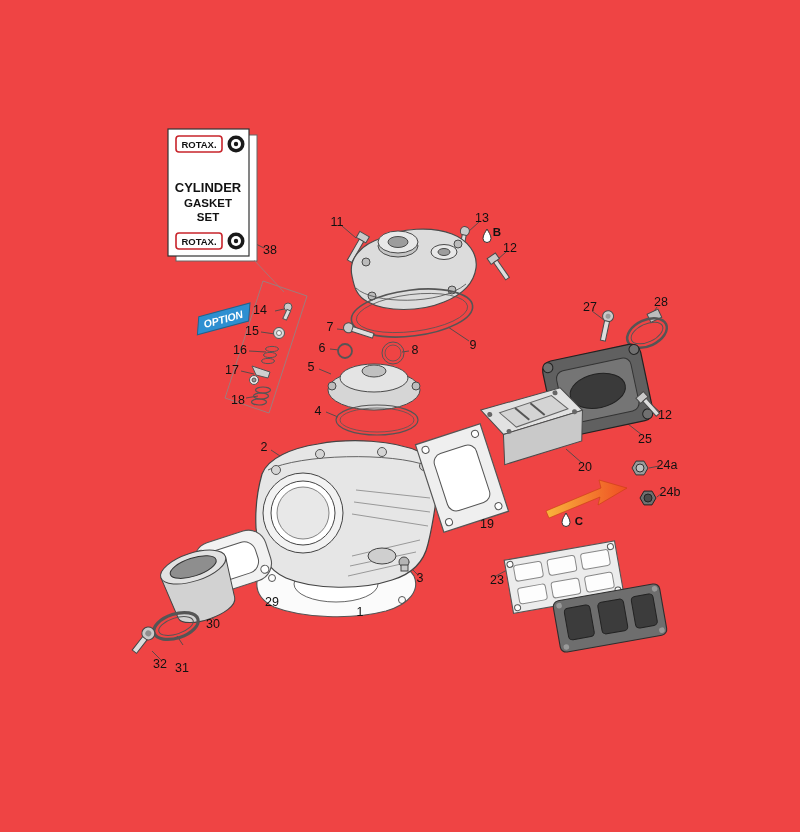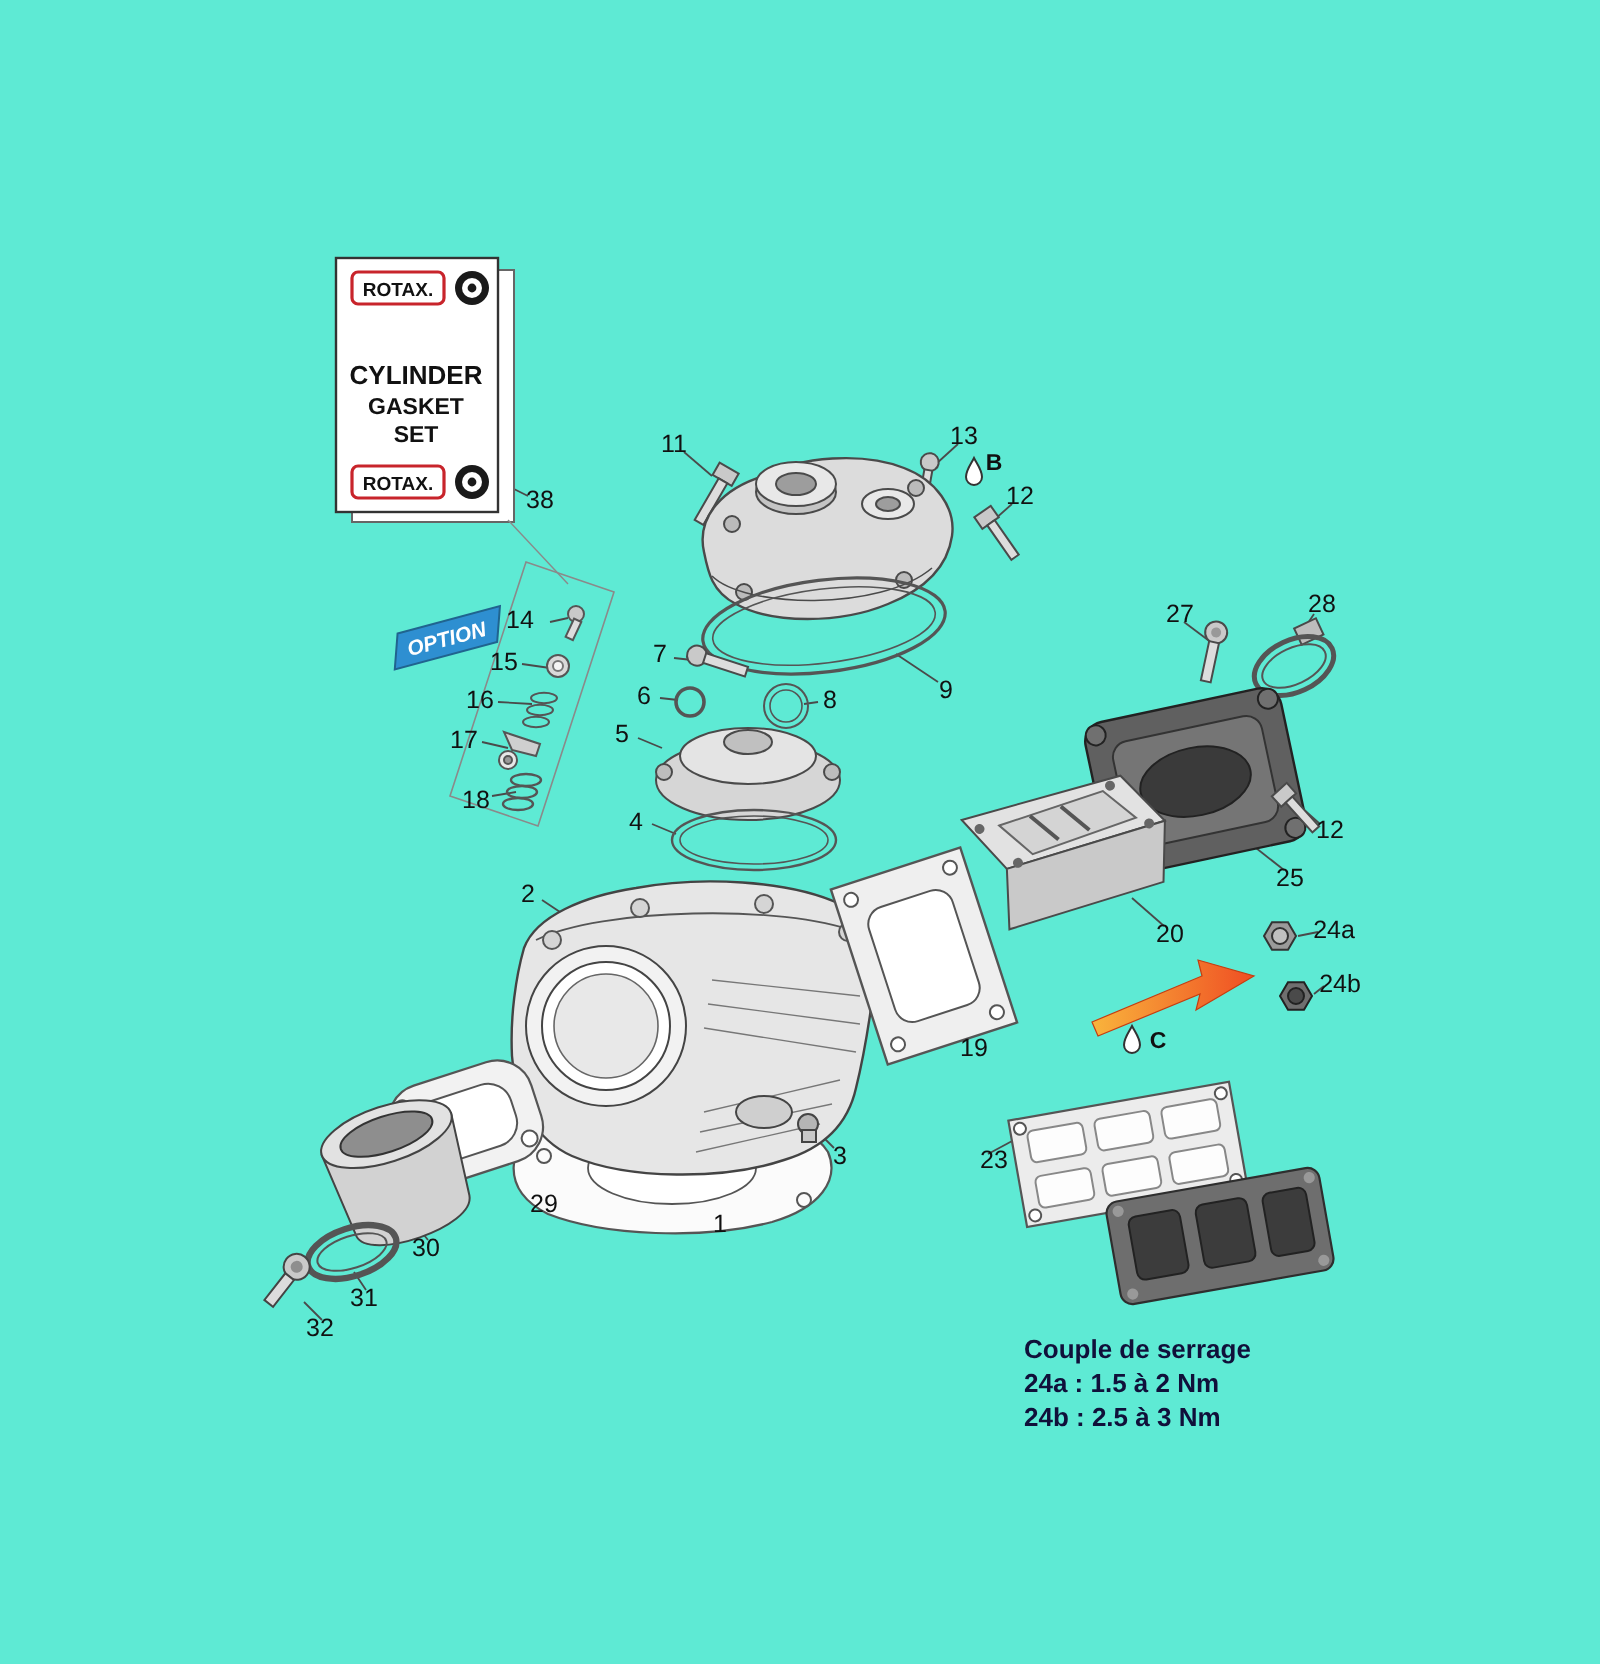--- a/index.html
+++ b/index.html
@@ -1,17 +1,17 @@
 <!DOCTYPE html>
 <html><head>
 <meta charset="utf-8">
 <style>
   * { margin:0; padding:0; box-sizing:border-box; }
   html,body { width:800px; height:832px; background:#ffffff; font-family:"Liberation Sans", sans-serif; }
-  .stage { position:relative; width:800px; height:832px; background:#5eead4; overflow:hidden; }
+  .stage { position:relative; width:800px; height:832px; background:#ef4444; overflow:hidden; }
   .stage > svg { position:absolute; left:0; top:0; }
   .callout {
     position:absolute; transform:translate(-50%,-50%);
     font-weight:normal; font-size:12.5px; color:#111; white-space:nowrap;
   }
   .grease-label {
     position:absolute; transform:translate(-50%,-50%);
     font-weight:bold; font-size:11.5px; color:#111;
   }
   .torque-note {
@@ -340,26 +340,21 @@
 <div class="callout" style="left:487px;top:524px">19</div>
 <div class="callout" style="left:585px;top:467px">20</div>
 <div class="callout" style="left:497px;top:580px">23</div>
 <div class="callout" style="left:667px;top:465px">24a</div>
 <div class="callout" style="left:670px;top:492px">24b</div>
 <div class="callout" style="left:645px;top:439px">25</div>
 <div class="callout" style="left:590px;top:307px">27</div>
 <div class="callout" style="left:661px;top:302px">28</div>
 <div class="callout" style="left:272px;top:602px">29</div>
 <div class="callout" style="left:213px;top:624px">30</div>
-<div class="callout" style="left:182px;top:649px">31</div>
+<div class="callout" style="left:182px;top:668px">31</div>
 <div class="callout" style="left:160px;top:664px">32</div>
 <div class="callout" style="left:270px;top:250px">38</div>
 
 <div class="grease-label" style="left:497px;top:232px">B</div>
 <div class="grease-label" style="left:579px;top:521px">C</div>
 
-<div class="torque-note">
-  <div>Couple de serrage</div>
-  <div>24a : 1.5 à 2 Nm</div>
-  <div>24b : 2.5 à 3 Nm</div>
+
 </div>
 
-</div>
-
 </body></html>

